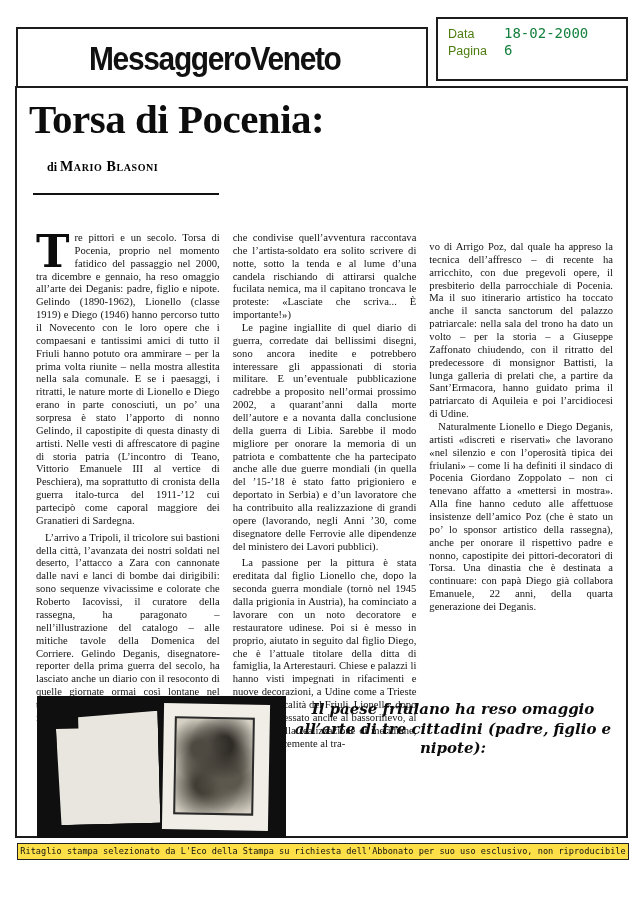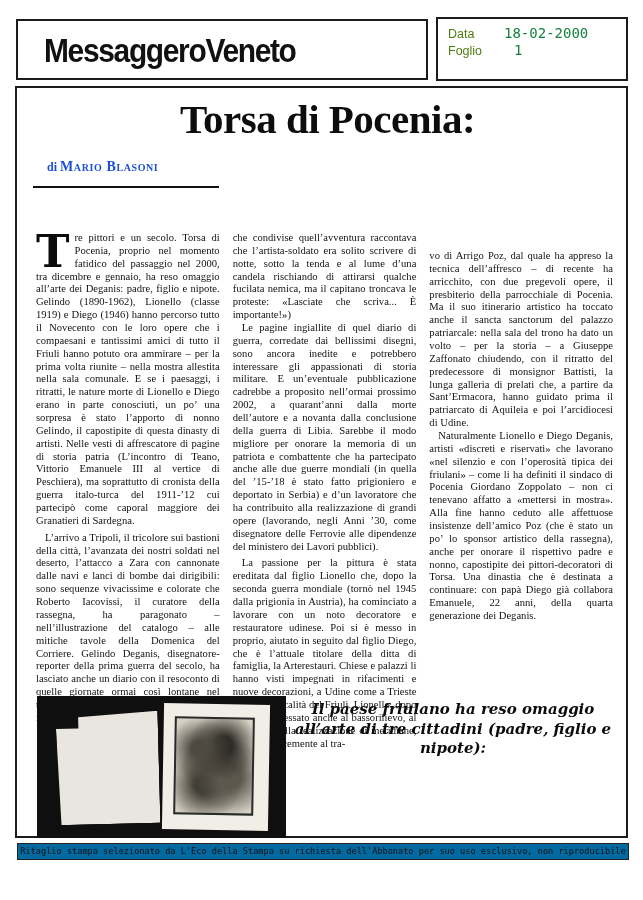--- a/index.html
+++ b/index.html
@@ -2,22 +2,22 @@
 <html><head>
 <meta charset="utf-8">
 <style>
   html,body{margin:0;padding:0;}
   body{
     width:643px;height:900px;position:relative;background:#ffffff;
     font-family:"Liberation Serif",serif;color:#141414;overflow:hidden;
   }
   
   .logo-box{
-    position:absolute;left:16px;top:19px;width:412px;height:61px;
-    border:2px solid #1c1c1c;box-sizing:border-box;background:#fff;
+    position:absolute;left:16px;top:27px;width:412px;height:61px;
+    border:2px solid #1c1c1c;box-sizing:border-box;background:#fff;padding-left:45px;
   }
   .logo-text{
     display:inline-block;margin:10px 0 0 26px;
     font-family:"Liberation Sans",sans-serif;font-weight:bold;
     font-size:34px;letter-spacing:-1.5px;
     transform:scaleX(.88);transform-origin:left center;color:#111;
   }
   .meta-box{
     position:absolute;left:436px;top:17px;width:192px;height:64px;
     border:2px solid #1c1c1c;box-sizing:border-box;background:#fff;
@@ -31,47 +31,47 @@
   .meta-value{
     font-family:"DejaVu Sans Mono",monospace;font-size:14px;color:#15803d;
   }
   .meta-value.indent{padding-left:10px;}
   
   .main-frame{
     position:absolute;left:15px;top:86px;width:613px;height:752px;
     border:2px solid #1c1c1c;box-sizing:border-box;background:#fff;
   }
   .headline{
-    margin-top:8px;text-align:center;
+    margin-top:8px;
     font-family:"Liberation Serif",serif;font-weight:bold;
     font-size:41px;line-height:1.16;letter-spacing:-.5px;color:#0d0d0d;padding-left:12px;
   }
   .byline-wrap{
     margin:13px 0 0 16px;width:186px;border-bottom:2px solid #111;
-    padding:0 0 11px 14px;box-sizing:border-box;
-    font-family:"Liberation Serif",serif;color:#1d4ed8;
+    padding:0 0 18px 14px;box-sizing:border-box;
+    font-family:"Liberation Serif",serif;color:#000000;
   }
   .byline-prefix{font-size:12px;font-weight:bold;}
   .byline-name{
     font-size:14px;font-weight:bold;font-variant:small-caps;
     letter-spacing:.6px;
   }
   
   .columns{
     position:absolute;top:144px;left:19px;width:577px;
     display:flex;gap:13px;
   }
   .col{
     flex:1;font-family:"Liberation Serif",serif;font-size:10.6px;
     line-height:1.215;text-align:justify;color:#121212;
   }
   .col p{margin:0;text-indent:9px;}
   .col p.no-indent{text-indent:0;}
   .col p.gap-sm{margin-top:4px;}
-  .col p.gap-md{margin-top:18px;}
+  .col p.gap-md{margin-top:9px;}
   .dropcap{
     float:left;font-family:"DejaVu Serif",serif;font-weight:bold;
     font-size:45px;line-height:34px;padding:3px 5px 0 0;color:#0b0b0b;
   }
   
   .photo{
     position:absolute;left:20px;top:608px;width:249px;height:142px;
     background:#0f0f0f;overflow:hidden;
   }
   .page-left{
@@ -97,41 +97,41 @@
   
   .caption{
     position:absolute;left:268px;top:612px;width:336px;
     text-align:center;font-family:"DejaVu Serif",serif;
     font-style:italic;font-weight:bold;font-size:15px;
     line-height:1.3;color:#0c0c0c;
   }
   
   .footer-box{
     position:absolute;left:17px;top:843px;width:612px;height:17px;
-    border:1px solid #222;box-sizing:border-box;background:#0369a1;
+    border:1px solid #222;box-sizing:border-box;background:#fde047;
     font-family:"DejaVu Sans Mono",monospace;font-size:8.6px;
     line-height:15px;text-align:center;color:#111;white-space:nowrap;
     overflow:hidden;
   }
 </style>
 </head>
 <body>
 
 <div class="logo-box">
   <span class="logo-text">MessaggeroVeneto</span>
 </div>
 
 <div class="meta-box">
   <div class="meta-row">
     <span class="meta-label">Data</span>
     <span class="meta-value">18-02-2000</span>
   </div>
   <div class="meta-row">
-    <span class="meta-label">Foglio</span>
-    <span class="meta-value indent">1</span>
+    <span class="meta-label">Pagina</span>
+    <span class="meta-value">6</span>
   </div>
 </div>
 
 <div class="main-frame">
 
   <div class="headline">
     <div>Torsa di Pocenia:</div>
   </div>
 
   <div class="byline-wrap">

